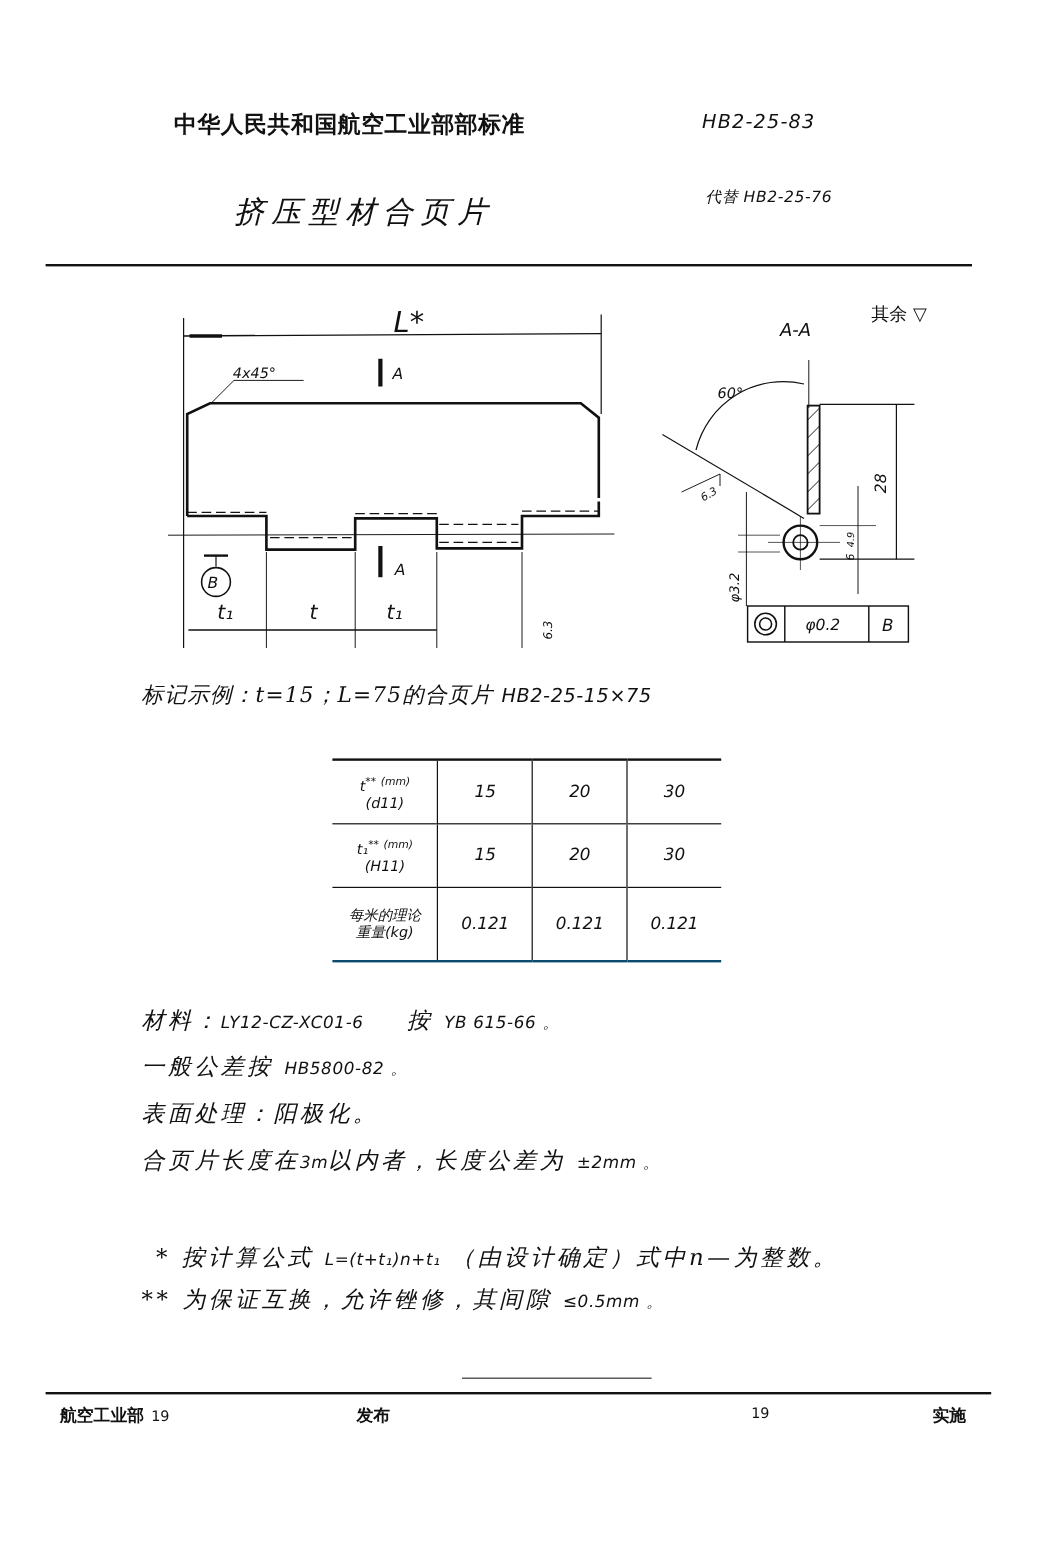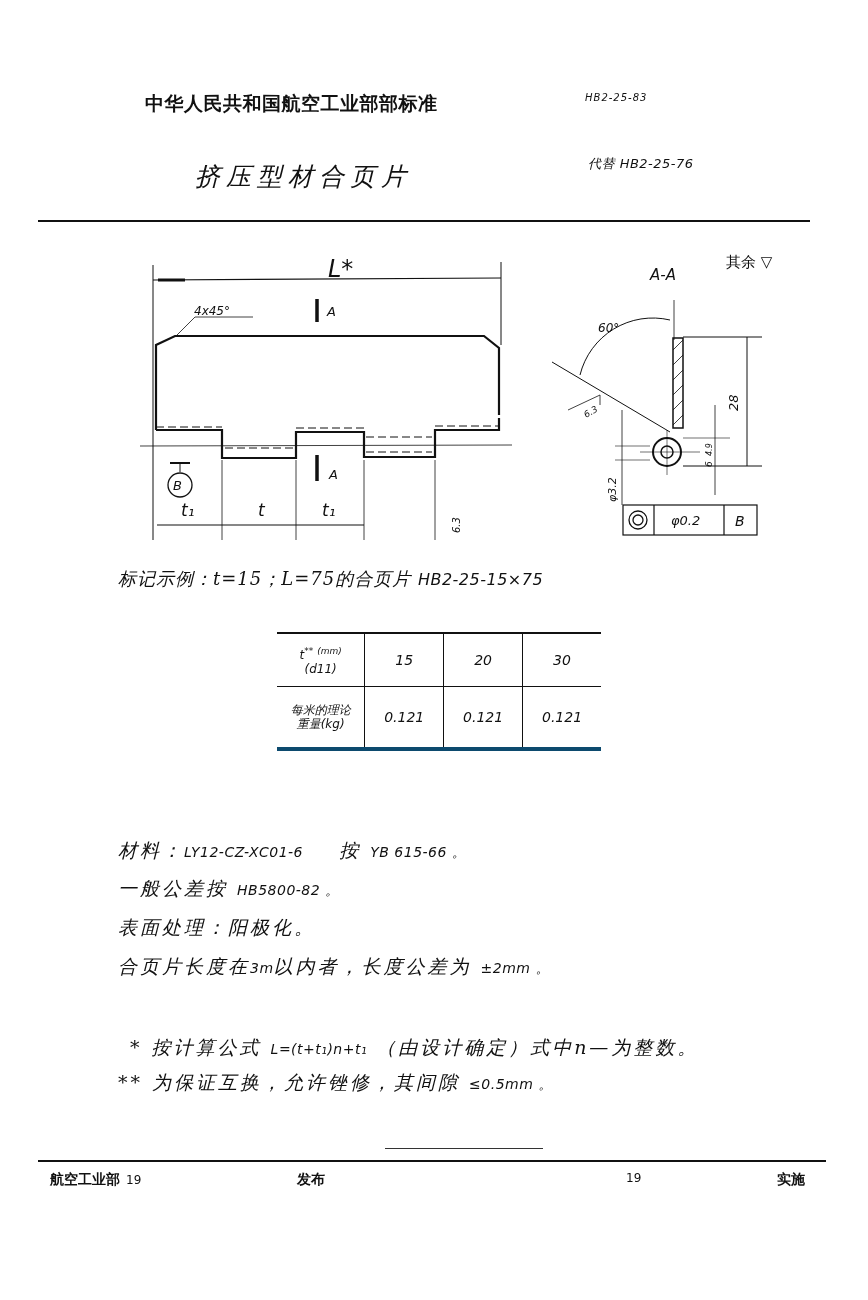--- a/index.html
+++ b/index.html
@@ -1,30 +1,30 @@
 <!DOCTYPE html>
 <html><head>
   <meta charset="utf-8">
   <style>
     html, body { margin: 0; padding: 0; background: #ffffff; }
     body { width: 868px; height: 1300px; position: relative; overflow: hidden; color: #111; font-family: "DejaVu Sans", sans-serif; }
     .abs { position: absolute; }
     .hdr-org { left: 145px; top: 44px; font-size: 19px; font-weight: bold; letter-spacing: 0.5px; margin-top: 47px; }
-    .std-no { left: 585px; top: 92px; font-size: 10px; font-style: italic; font-family: "DejaVu Sans", sans-serif; letter-spacing: 1px; }
+    .std-no { left: 585px; top: 92px; font-size: 16px; font-style: italic; font-family: "DejaVu Sans", sans-serif; letter-spacing: 1px; }
     .doc-title { left: 195px; top: 160px; font-size: 25px; font-family: "DejaVu Serif", serif; font-style: italic; letter-spacing: 6px; }
     .replaces { left: 588px; top: 155px; font-size: 13px; font-style: italic; letter-spacing: 0.5px; }
     .rule-top { left: 38px; top: 220px; width: 772px; height: 2px; background: #111; }
     .drawing { left: 0; top: 225px; }
     .marking { left: 118px; top: 567px; font-size: 18px; font-style: italic; font-family: "DejaVu Serif", serif; letter-spacing: 1px; }
     .marking .code { font-size: 16px; font-family: "DejaVu Sans", sans-serif; letter-spacing: 0.5px; }
 
     table.spec { position: absolute; left: 277px; top: 632px; border-collapse: collapse; width: 324px; font-style: italic; }
     table.spec td { border-left: 1px solid #111; border-top: 1px solid #111; text-align: center; font-size: 14px; height: 52px; padding: 0; }
     table.spec tr:first-child td { border-top: 2px solid #111; }
-    table.spec tr:last-child td { border-bottom: 4px solid #0c4a6e; height: 60px; }
+    table.spec tr:last-child td { border-bottom: 2px solid #0c4a6e; height: 60px; }
     table.spec td:first-child { border-left: none; width: 102px; font-size: 12px; line-height: 14px; }
     table.spec td.val { width: 88px; }
     table.spec .sup { font-size: 9px; vertical-align: super; }
 
     .notes { left: 118px; font-size: 19px; font-family: "DejaVu Serif", serif; font-style: italic; letter-spacing: 3px; white-space: nowrap; }
     .notes .code { font-size: 14px; font-family: "DejaVu Sans", sans-serif; letter-spacing: 0.5px; }
     .n1 { top: 838px; }
     .n2 { top: 876px; }
     .n3 { top: 915px; }
     .n4 { top: 954px; }
@@ -159,20 +159,29 @@
     <td>
       <span>t</span><span class="sup">**</span> <span class="sup">(mm)</span><br>
       <span>(d11)</span>
     </td>
     <td class="val">15</td>
     <td class="val">20</td>
     <td class="val">30</td>
   </tr>
   <tr>
     <td>
+      <span>t₁</span><span class="sup">**</span> <span class="sup">(mm)</span><br>
+      <span>(H11)</span>
+    </td>
+    <td class="val">15</td>
+    <td class="val">20</td>
+    <td class="val">30</td>
+  </tr>
+  <tr>
+    <td>
       <span>每米的理论</span><br>
       <span>重量(kg)</span>
     </td>
     <td class="val">0.121</td>
     <td class="val">0.121</td>
     <td class="val">0.121</td>
   </tr>
 </tbody>
   </table>
 

